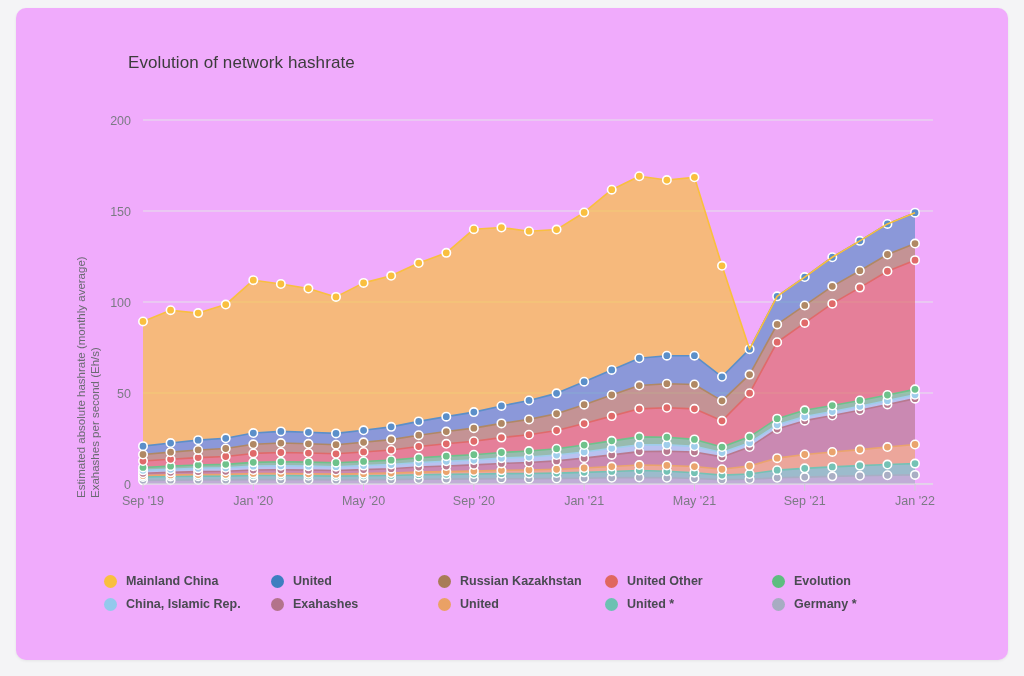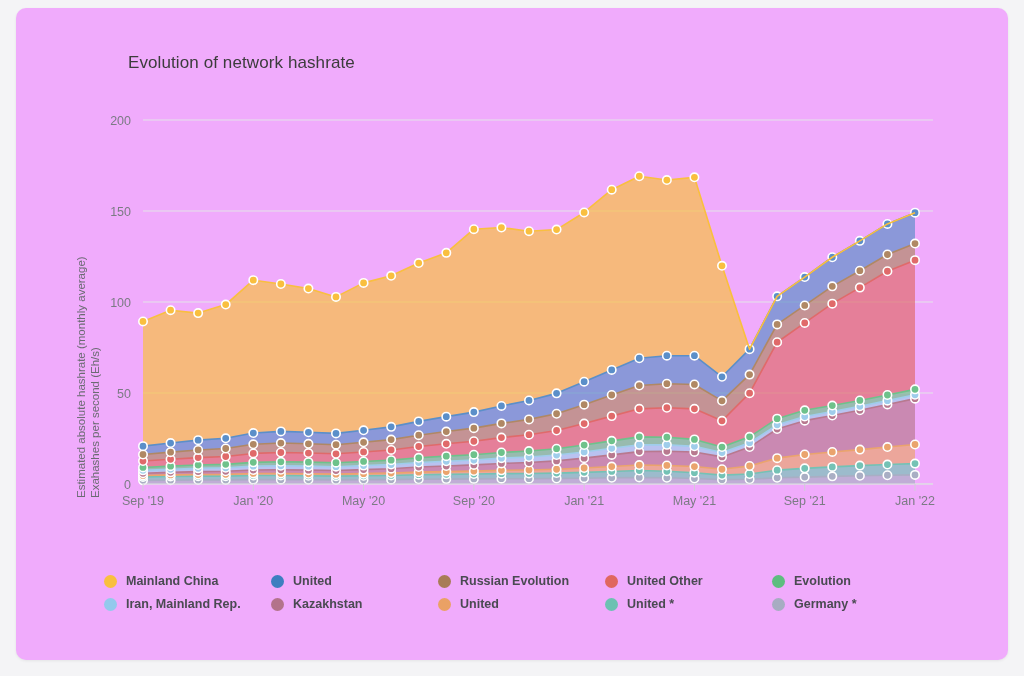--- a/index.html
+++ b/index.html
@@ -432,39 +432,39 @@
       <div class="legend-item">
         <span class="legend-dot" style="background: rgb(249, 191, 63);"></span>
         <span class="legend-label">Mainland China</span>
       </div>
       <div class="legend-item">
         <span class="legend-dot" style="background: rgb(61, 126, 192);"></span>
         <span class="legend-label">United</span>
       </div>
       <div class="legend-item">
         <span class="legend-dot" style="background: rgb(168, 124, 86);"></span>
-        <span class="legend-label">Russian Evolution</span>
+        <span class="legend-label">Russian Kazakhstan</span>
       </div>
       <div class="legend-item">
         <span class="legend-dot" style="background: rgb(224, 103, 95);"></span>
         <span class="legend-label">United Other</span>
       </div>
       <div class="legend-item">
         <span class="legend-dot" style="background: rgb(93, 189, 127);"></span>
         <span class="legend-label">Evolution</span>
       </div>
     </div>
     <div class="legend-row">
       <div class="legend-item">
         <span class="legend-dot" style="background: rgb(147, 201, 236);"></span>
-        <span class="legend-label">Iran, Mainland Rep.</span>
+        <span class="legend-label">China, Islamic Rep.</span>
       </div>
       <div class="legend-item">
         <span class="legend-dot" style="background: rgb(179, 115, 139);"></span>
-        <span class="legend-label">Kazakhstan</span>
+        <span class="legend-label">Exahashes</span>
       </div>
       <div class="legend-item">
         <span class="legend-dot" style="background: rgb(234, 161, 101);"></span>
         <span class="legend-label">United</span>
       </div>
       <div class="legend-item">
         <span class="legend-dot" style="background: rgb(108, 193, 178);"></span>
         <span class="legend-label">United *</span>
       </div>
       <div class="legend-item">

